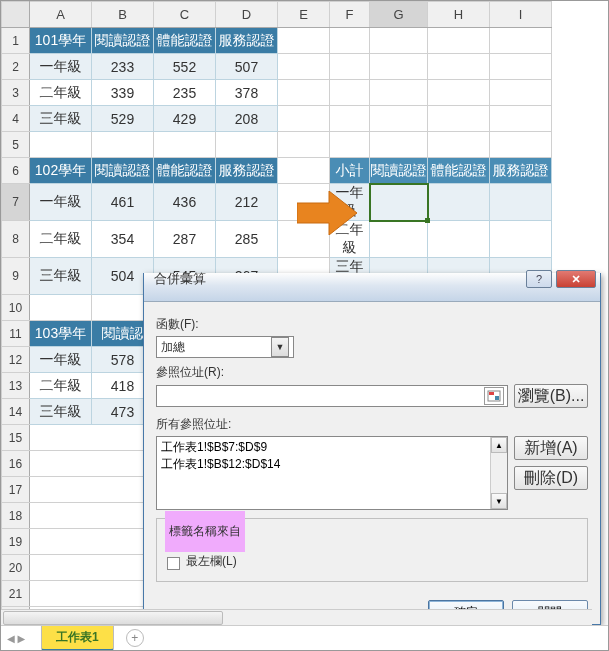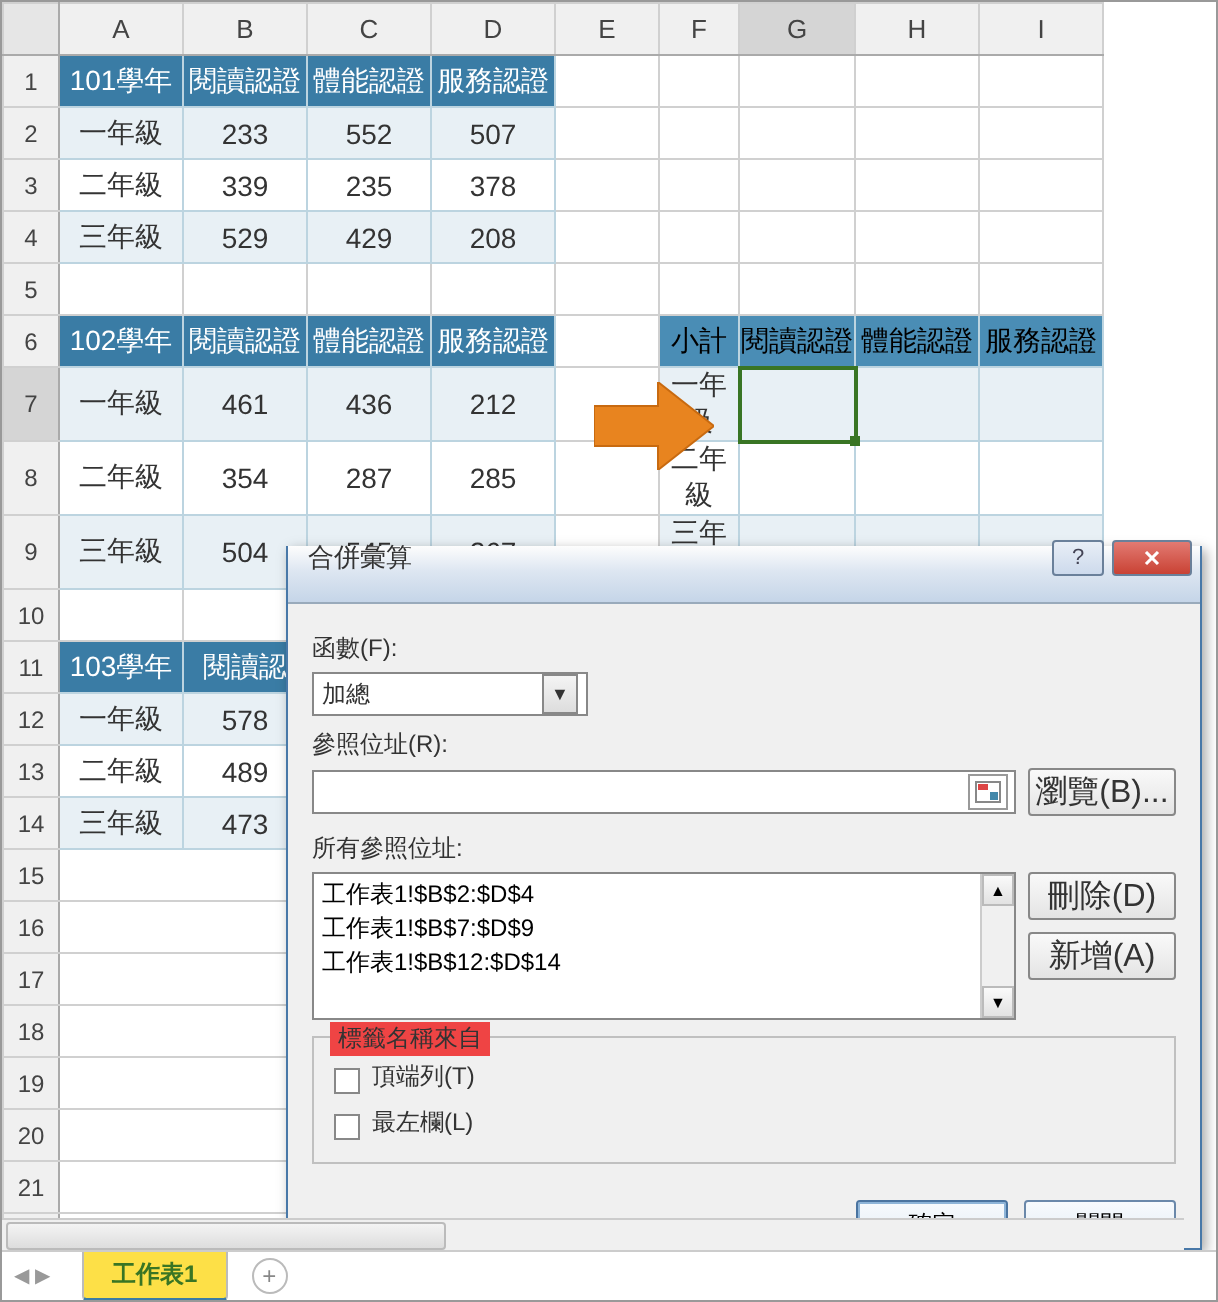--- a/index.html
+++ b/index.html
@@ -18,21 +18,21 @@
   .colh.colC { width: 62px; }
   .colh.colD { width: 62px; }
   .colh.colE { width: 52px; }
   .colh.colF { width: 40px; }
   .colh.colG { width: 58px; }
   .colh.colG { background: #d5d5d5; }
   .colh.colH { width: 62px; }
   .colh.colI { width: 62px; }
   
   .hdr { background: #3a7ca5; color: #fff; font-weight: normal; border: 1px solid #fff; }
-  .hdr2 { background: #4a8db5; color: #000000; border: 1px solid #fff; }
+  .hdr2 { background: #4a8db5; color: #ffffff; border: 1px solid #fff; }
   .band { background: #e8f0f5; }
   .blank { background: #fff; }
   td.data { border: 1px solid #bcd4e0; }
   
   .sel-cell { outline: 2px solid #397524; outline-offset: -1px; position: relative; }
   .sel-cell::after { content:''; position:absolute; right:-3px; bottom:-3px; width:5px; height:5px; background:#397524; }
   
   .arrow { position: absolute; left: 296px; top: 190px; }
   .arrow svg { width: 60px; height: 44px; }
   
@@ -57,21 +57,21 @@
   .side-btn { width: 74px; height: 24px; border: 1px solid #888; background: linear-gradient(#f9f9f9,#e4e4e4); font-size: 16px; border-radius:2px; display:flex; align-items:center; justify-content:center; }
   
   .list-row { display:flex; gap:6px; margin-top:3px; }
   .listbox { flex:1; height:74px; border:1px solid #888; background:#fff; padding:2px 20px 2px 4px; font-size:12px; line-height:17px; overflow:hidden; color:#000; position:relative; }
   .listbox .sb { position:absolute; right:0; top:0; bottom:0; width:17px; background:#f0f0f0; border-left:1px solid #ccc; }
   .sb .ar { height:16px; border:1px solid #bbb; margin:0; display:flex; align-items:center; justify-content:center; font-size:8px; background:linear-gradient(#fafafa,#e2e2e2); }
   .sb .arbot { position:absolute; bottom:0; left:0; right:0; }
   .side-col { display:flex; flex-direction:column; gap:6px; }
   
   .groupbox { margin-top: 8px; border: 1px solid #c0c0c0; padding: 8px 10px 8px 10px; position: relative; }
-  .groupbox .glabel { position:absolute; top:-8px; left:8px; background:#ef4444; padding:0 4px; font-size:12px; }
+  .groupbox .glabel { position:absolute; top:-8px; left:8px; background:#f0abfc; padding:12px 4px; font-size:12px; }
   .chk-row { display:flex; align-items:flex-end; gap:6px; font-size:12px; margin:3px 0; }
   .chk { width:13px; height:13px; border:1px solid #888; background:#fff; }
   .chk-row.inline { display:inline-flex; margin-left:40px; }
   
   .btm { display:flex; justify-content:flex-end; gap:8px; padding: 10px 12px; }
   .dlg-btn { width: 76px; height: 24px; border:1px solid #6a88aa; border-radius:2px; background: linear-gradient(#f7fafd,#e2ecf5); font-size:12px; display:flex; align-items:center; justify-content:center; }
   .dlg-btn.primary { border:1px solid #4a74a0; box-shadow: 0 0 0 1px #8db4d8 inset; }
   
   .sheet-tabs { position:absolute; bottom:0; left:0; right:0; height:25px; background:#fff; border-top:1px solid #ccc; display:flex; align-items:center; padding-left:40px; font-size:12px; }
   .tab-nav { position:absolute; left:6px; display:flex; gap:6px; color:#999; font-size:10px; }
@@ -241,21 +241,21 @@
           <td class="blank"></td>
           <td class="blank"></td>
           <td class="blank"></td>
           <td class="blank"></td>
           <td class="blank"></td>
           <td class="blank"></td>
   </tr>
   <tr>
     <td class="rowh">13</td>
     <td class="data">二年級</td>
-    <td class="data">489</td>
+    <td class="data">418</td>
     <td class="blank"></td>
           <td class="blank"></td>
           <td class="blank"></td>
           <td class="blank"></td>
           <td class="blank"></td>
           <td class="blank"></td>
           <td class="blank"></td>
   </tr>
   <tr>
     <td class="rowh">14</td>
@@ -343,34 +343,33 @@
             </svg>
         </div>
       </div>
       <div class="side-btn">
           <span>瀏覽(B)...</span>
         </div>
     </div>
     <div class="lbl" style="margin-top:8px"><span>所有參照位址:</span></div>
     <div class="list-row">
       <div class="listbox">
-        <div>工作表1!$B$2:$D$4</div>
         <div>工作表1!$B$7:$D$9</div>
         <div>工作表1!$B$12:$D$14</div>
         <div class="sb">
           <div class="ar">▲</div>
           <div class="ar arbot">▼</div>
         </div>
       </div>
       <div class="side-col">
         <div class="side-btn">
-            <span>刪除(D)</span>
+            <span>新增(A)</span>
           </div>
         <div class="side-btn">
-            <span>新增(A)</span>
+            <span>刪除(D)</span>
           </div>
       </div>
     </div>
     <div class="groupbox">
       <div class="glabel">標籤名稱來自</div>
       <div class="chk-row">
         <div class="chk"></div>
         <span>頂端列(T)</span>
       </div>
       <div style="display:flex; align-items:center;">

